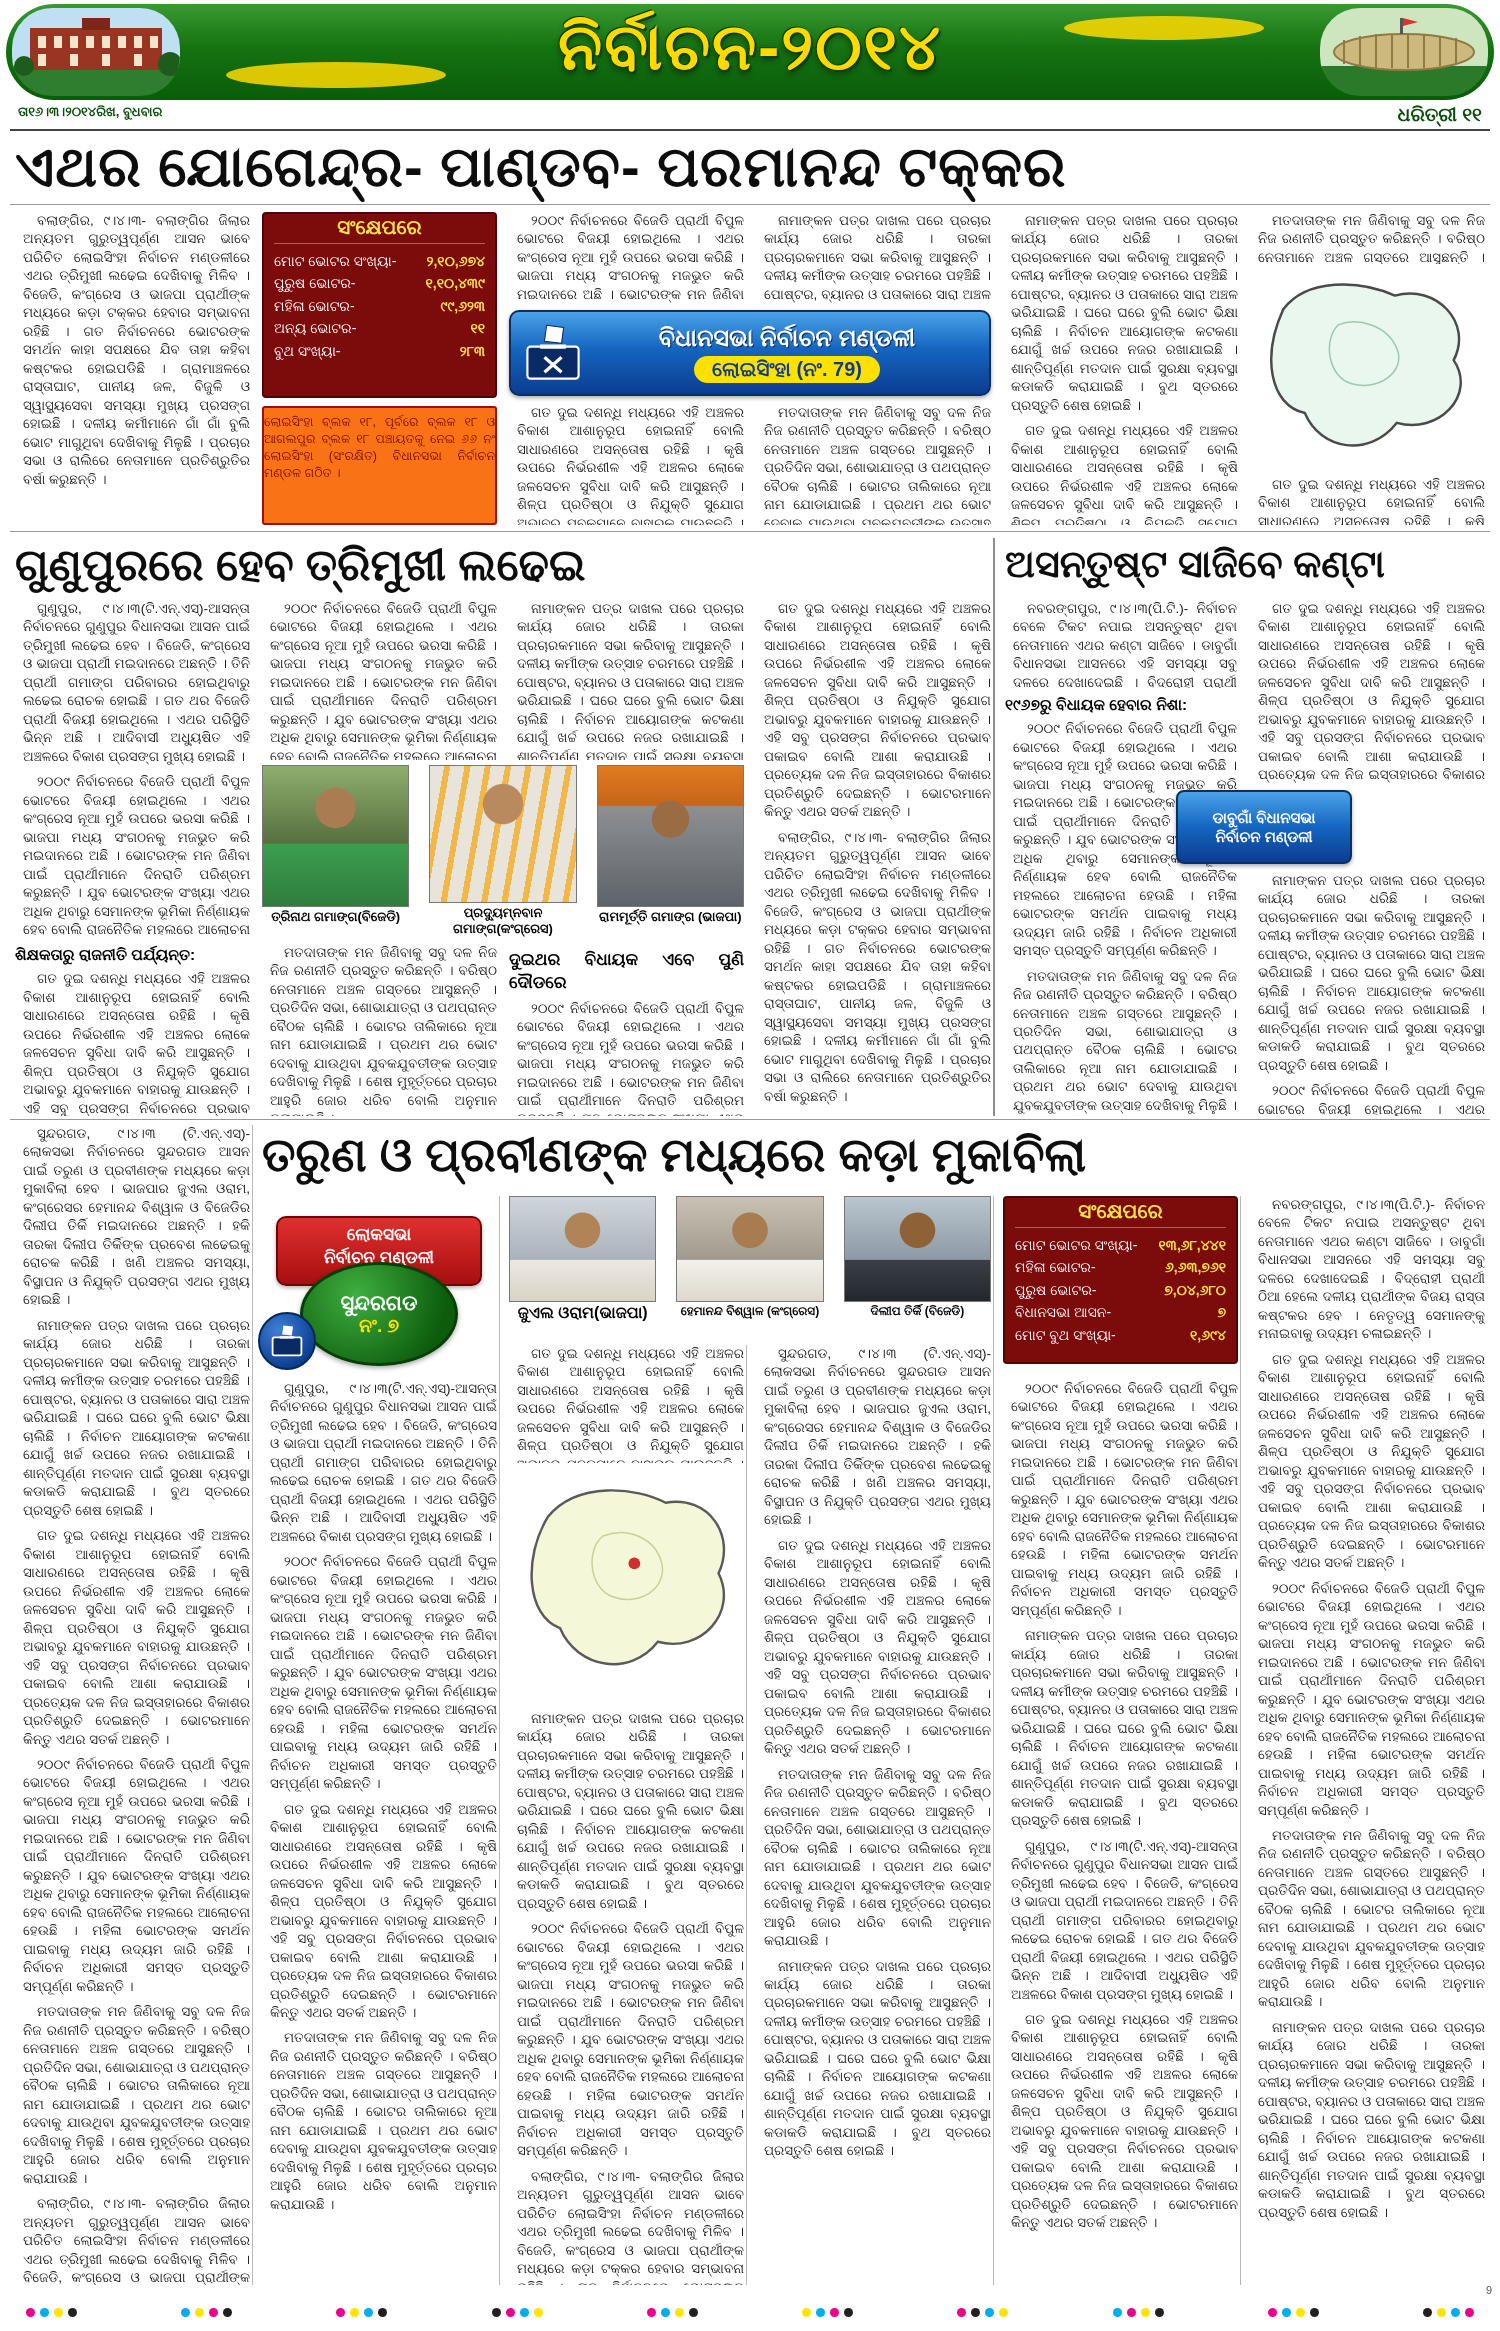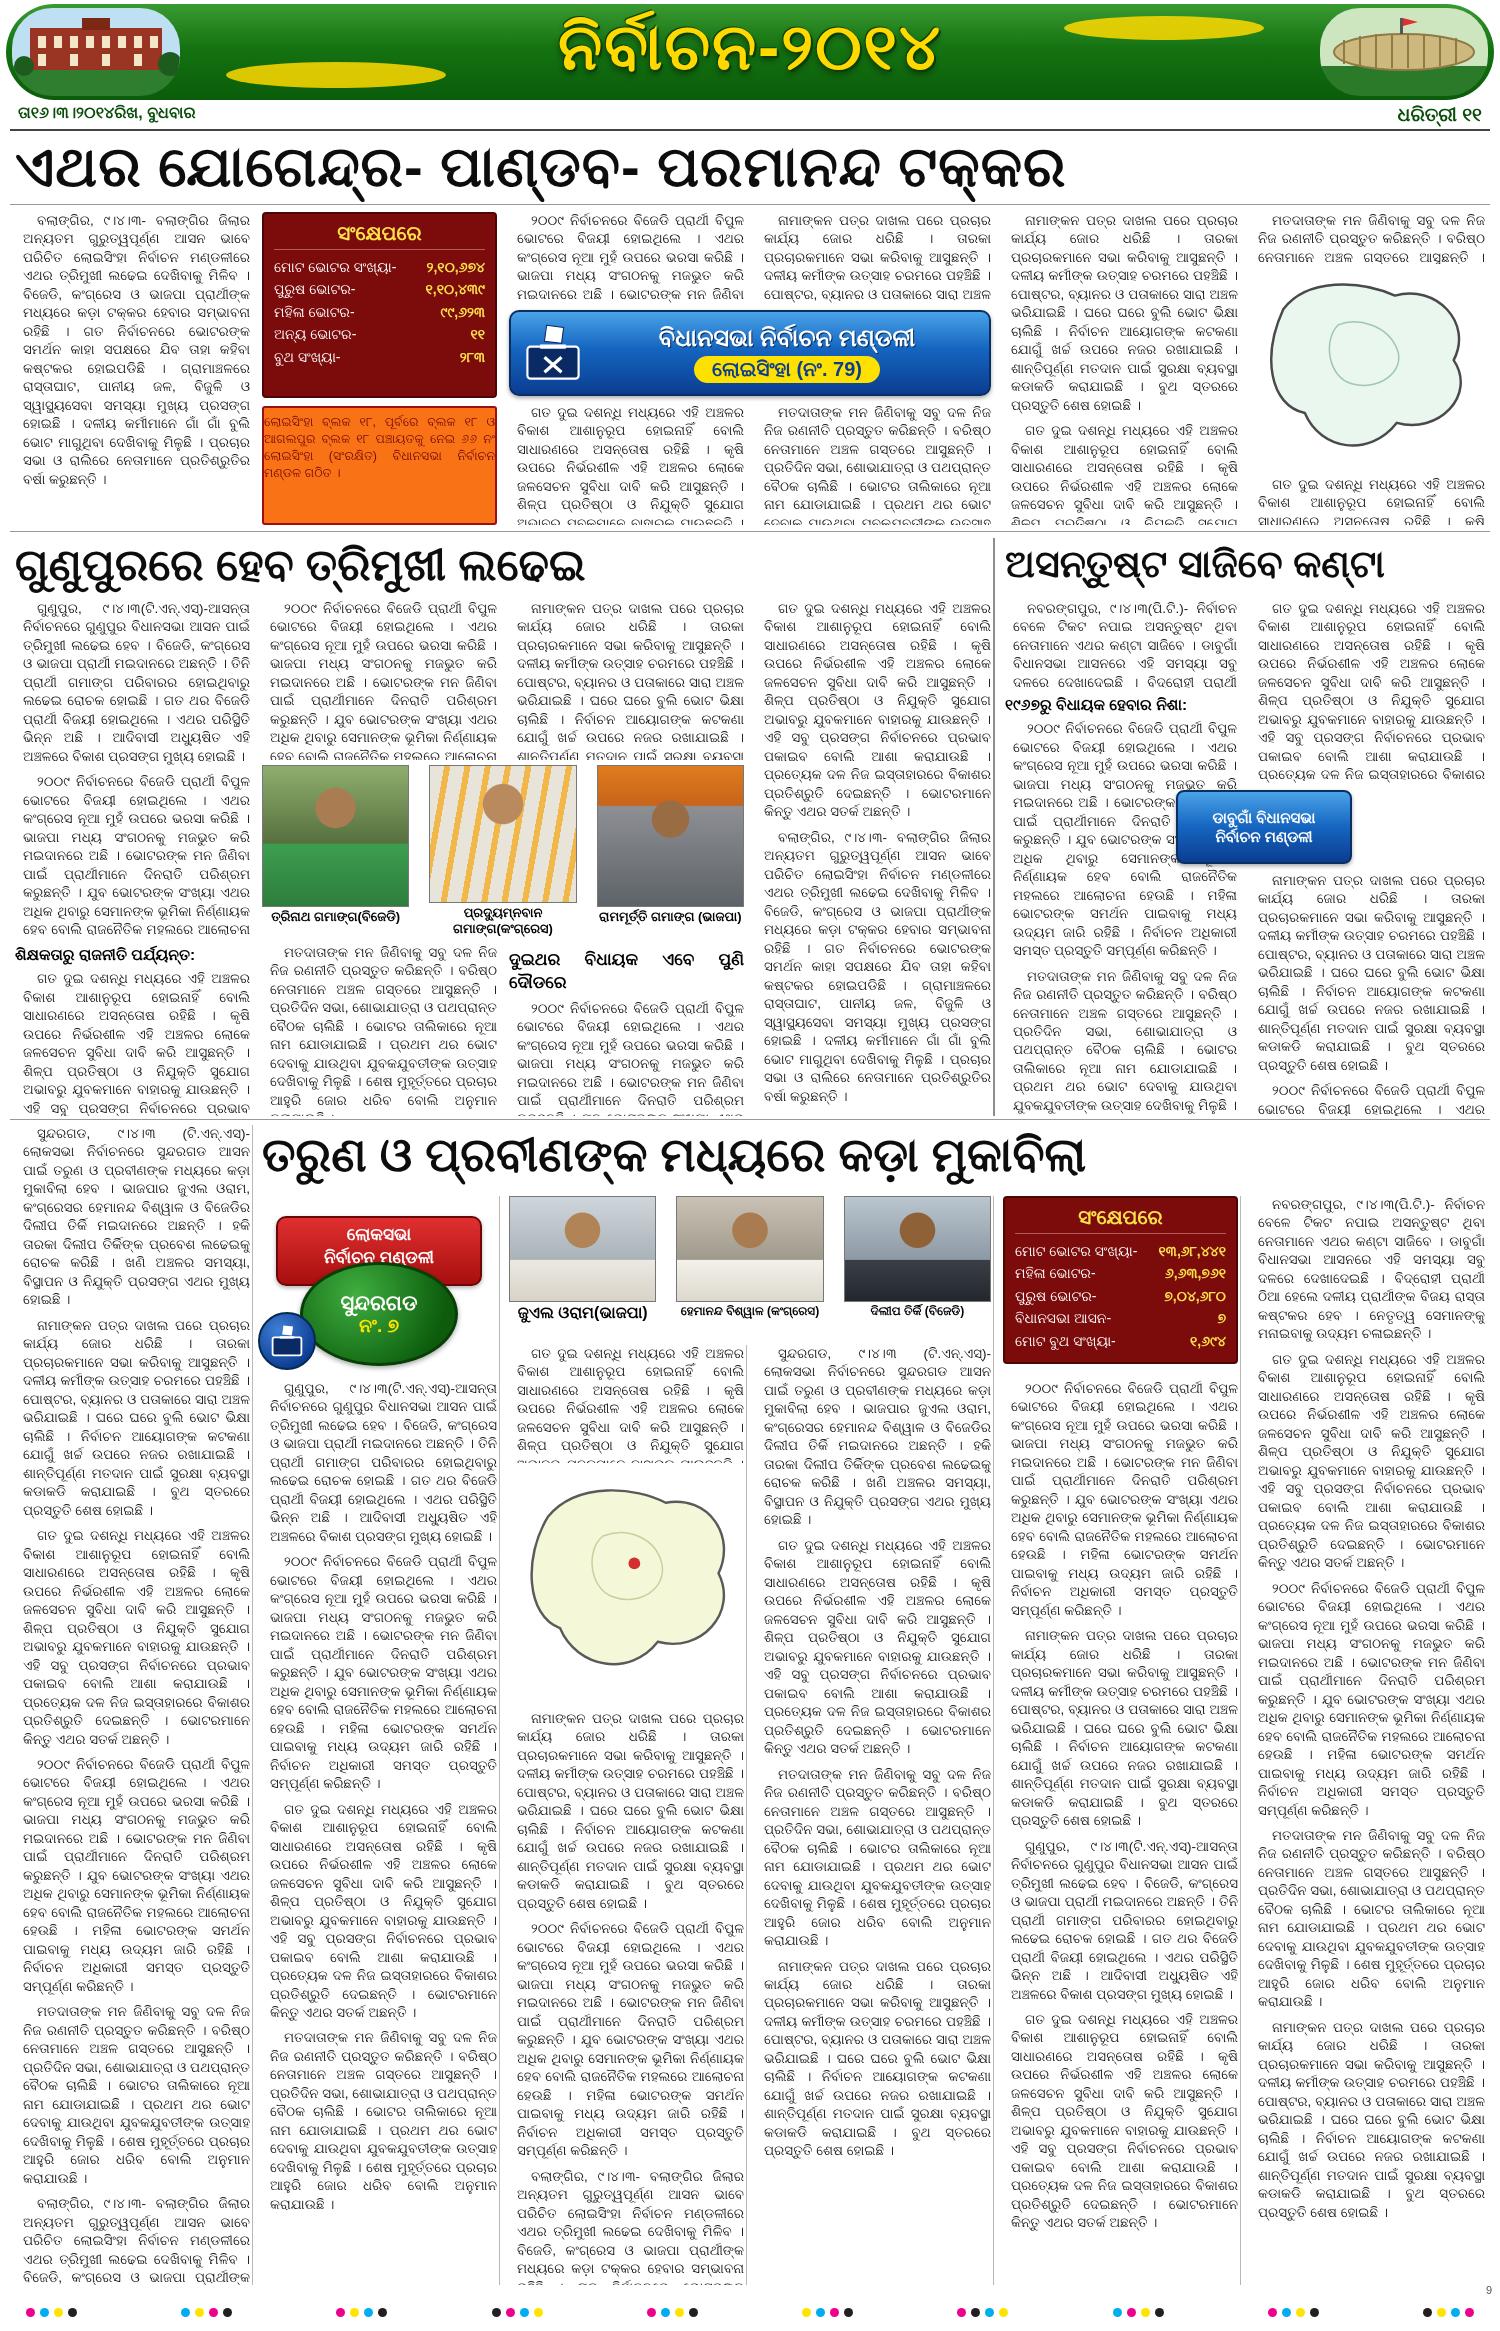--- a/index.html
+++ b/index.html
@@ -19,41 +19,41 @@
   .mast-img.left { left:6px; }
   .mast-img.right { right:6px; }
   .mast-title {
     position:absolute; left:0; right:0; top:6px; text-align:center;
     font-size:64px; font-weight:800; color:#ffd900; letter-spacing:2px;
     text-shadow: 2px 2px 0 #073f07, -1px -1px 0 #073f07, 0 4px 6px rgba(0,0,0,.45);
   }
   .ribbon { position:absolute; background:#ffd900; opacity:.85; border-radius:50%; }
   
   .daterow { position:absolute; left:0; top:102px; width:1500px; height:26px; }
-  .daterow .dr-left { position:absolute; left:18px; top:2px; font-size:16px; font-weight:700; color:#0a4d0a; }
+  .daterow .dr-left { position:absolute; left:18px; top:2px; font-size:13px; font-weight:700; color:#0a4d0a; }
   .daterow .dr-right{ position:absolute; right:18px; top:2px; font-size:19px; font-weight:800; color:#0a4d0a; }
   .rule { position:absolute; background:#444; }
   
   .h-main {
     position:absolute; left:15px; top:134px; width:1470px; height:68px;
     font-size:56px; font-weight:800; color:#0d0d0d; letter-spacing:1px; white-space:nowrap; overflow:hidden;
   }
   .h-mid-left  { position:absolute; left:15px;  top:540px; width:965px; height:56px; font-size:44px; font-weight:800; color:#0d0d0d; white-space:nowrap; overflow:hidden;}
   .h-mid-right { position:absolute; left:1005px;top:543px; width:485px; height:52px; font-size:38px; font-weight:800; color:#0d0d0d; white-space:nowrap; overflow:hidden;}
   .h-bottom    { position:absolute; left:262px; top:1127px; width:1000px; height:60px; font-size:47px; font-weight:800; color:#0d0d0d; white-space:nowrap; overflow:hidden;}
   
   .txt { position:absolute; overflow:hidden; font-size:13.5px; line-height:1.37; text-align:justify; color:#161616; }
   .bp  { margin:0 0 7px 8px; text-indent:14px; }
   .subhead { font-size:15.5px; font-weight:800; color:#000; margin:4px 0 5px 0; }
   .vline { position:absolute; width:1px; background:#b8b8b8; }
   .vline.strong { width:2px; background:#8d8d8d; }
   
   .brief {
     position:absolute; background:#7c0b0b; border:2px solid #4f0505; border-radius:4px;
-    color:#fff; padding:8px 10px 8px 10px;
+    color:#fff; padding:2px 10px 8px 10px;
   }
   .brief .b-title { text-align:center; font-size:20px; font-weight:800; color:#ffe24a; border-bottom:1px solid #b65a5a; padding-bottom:4px; margin-bottom:6px;}
   .brief .b-row { display:flex; justify-content:space-between; font-size:14px; line-height:1.6; }
   .brief .b-row .lab { color:#ffffff; }
   .brief .b-row .val { color:#ffe24a; font-weight:700; }
   .notebox {
     position:absolute; background:#f97316; border:2px solid #9b1010; border-radius:3px;
     font-size:12.5px; line-height:1.35; color:#7a0b0b; padding:6px 0; text-align:justify; font-weight:400;
   }
   

